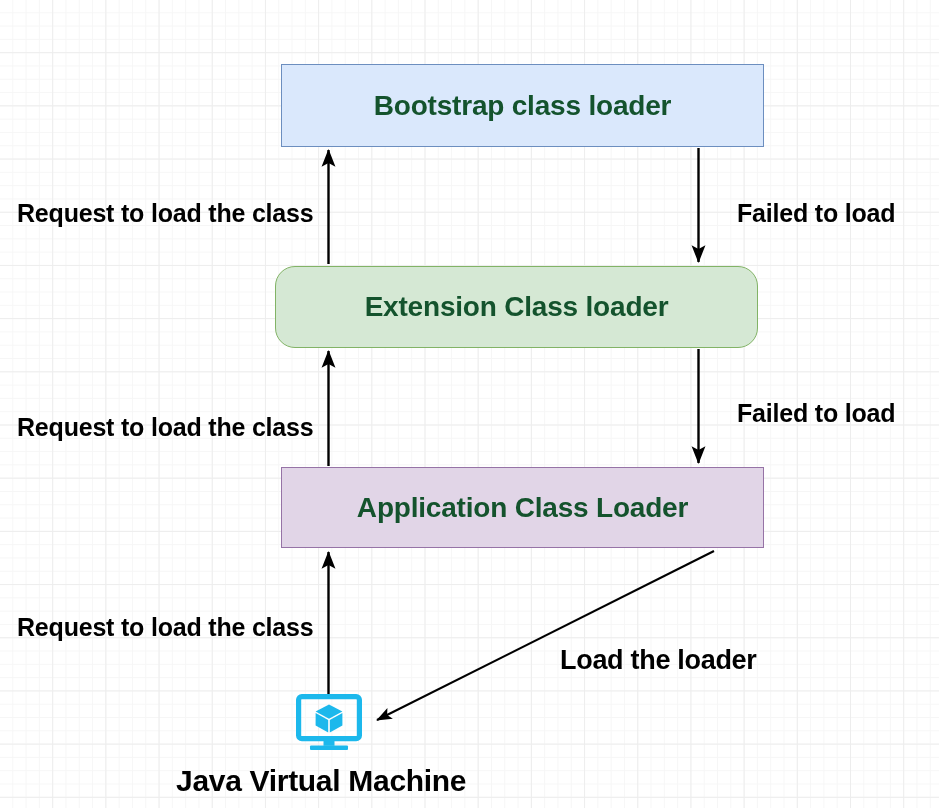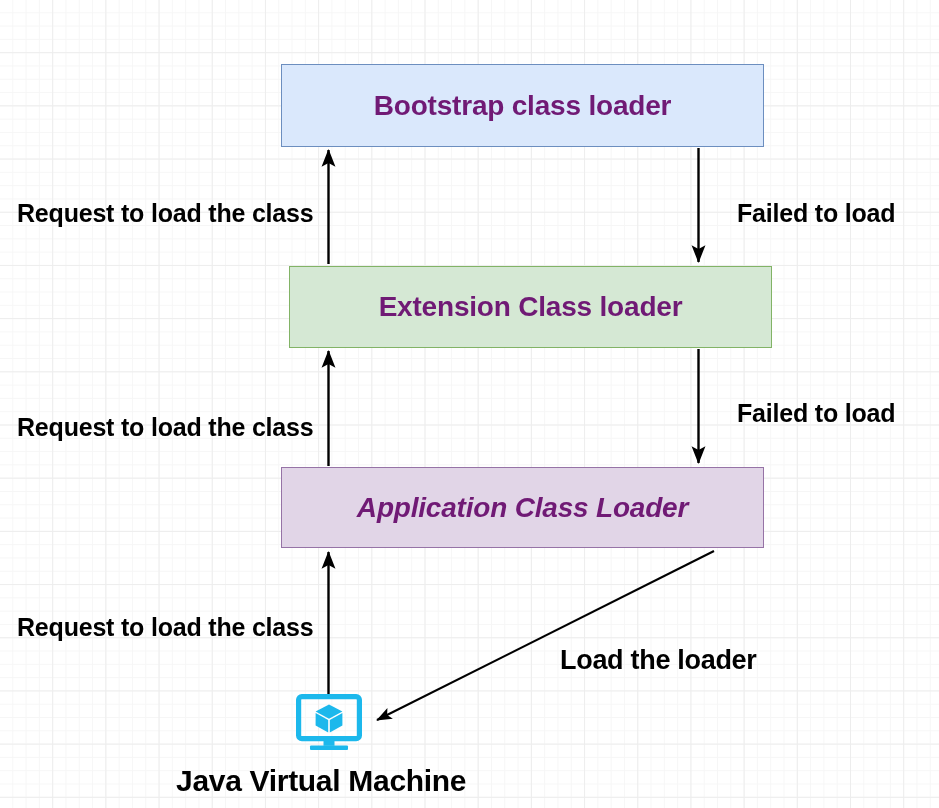--- a/index.html
+++ b/index.html
@@ -29,51 +29,51 @@
 
   .node {
     position: absolute;
     box-sizing: border-box;
     display: flex;
     align-items: center;
     justify-content: center;
     border-width: 1.5px;
     border-style: solid;
     font-weight: bold;
-    color: #701a75;
+    color: #14532d;
     letter-spacing: -0.2px;
   }
 
   #node-bootstrap {
     left: 281px;
     top: 64px;
     width: 483px;
     height: 83px;
     background: #dae8fc;
     border-color: #6c8ebf;
     font-size: 28px;
   }
   #node-extension {
-    left: 289px;
+    left: 275px;
     top: 266px;
     width: 483px;
     height: 82px;
     background: #d5e8d4;
     border-color: #82b366;
     font-size: 28px;
+    border-radius: 20px;
   }
   #node-application {
     left: 281px;
     top: 467px;
     width: 483px;
     height: 81px;
     background: #e1d5e7;
     border-color: #9673a6;
     font-size: 28px;
-    font-style: italic;
   }
 
   .edge-label {
     position: absolute;
     font-weight: bold;
     font-size: 25px;
     color: #000000;
     white-space: nowrap;
     letter-spacing: -0.2px;
   }

